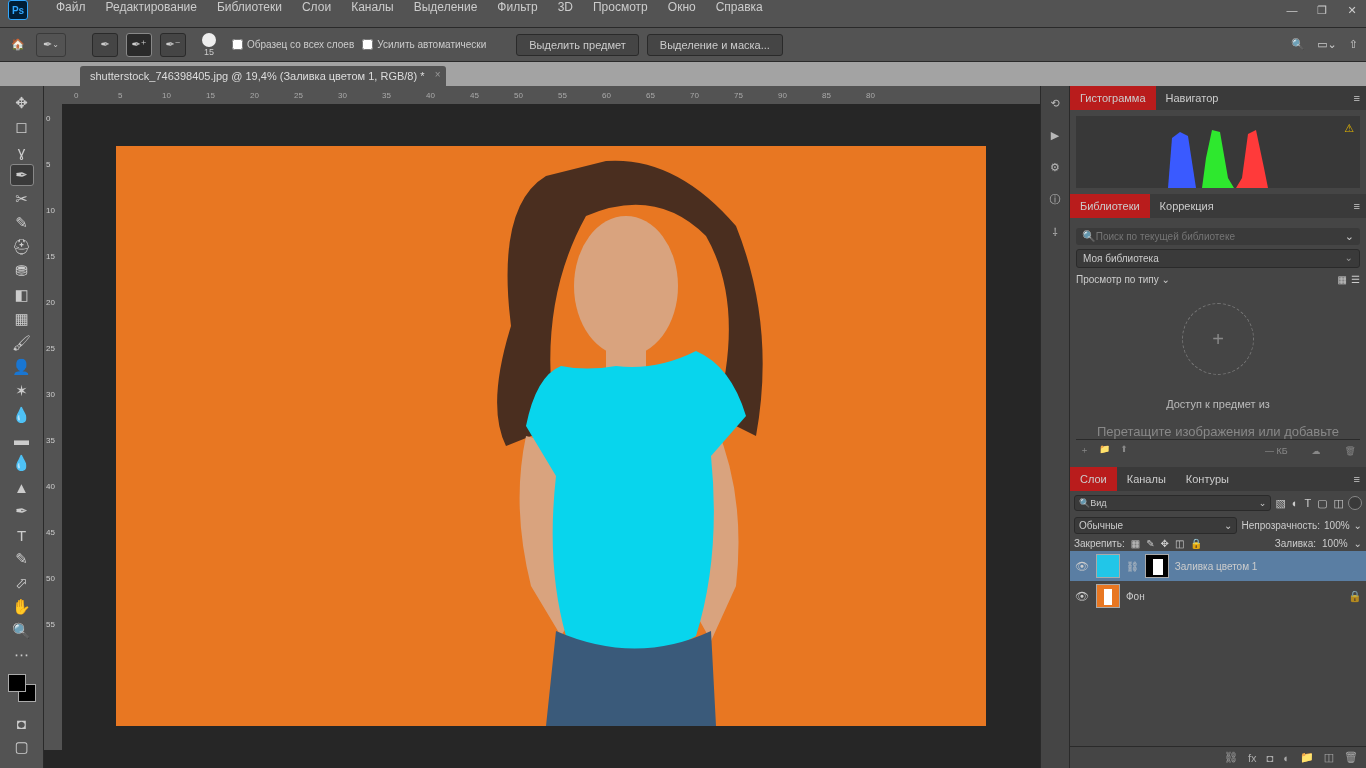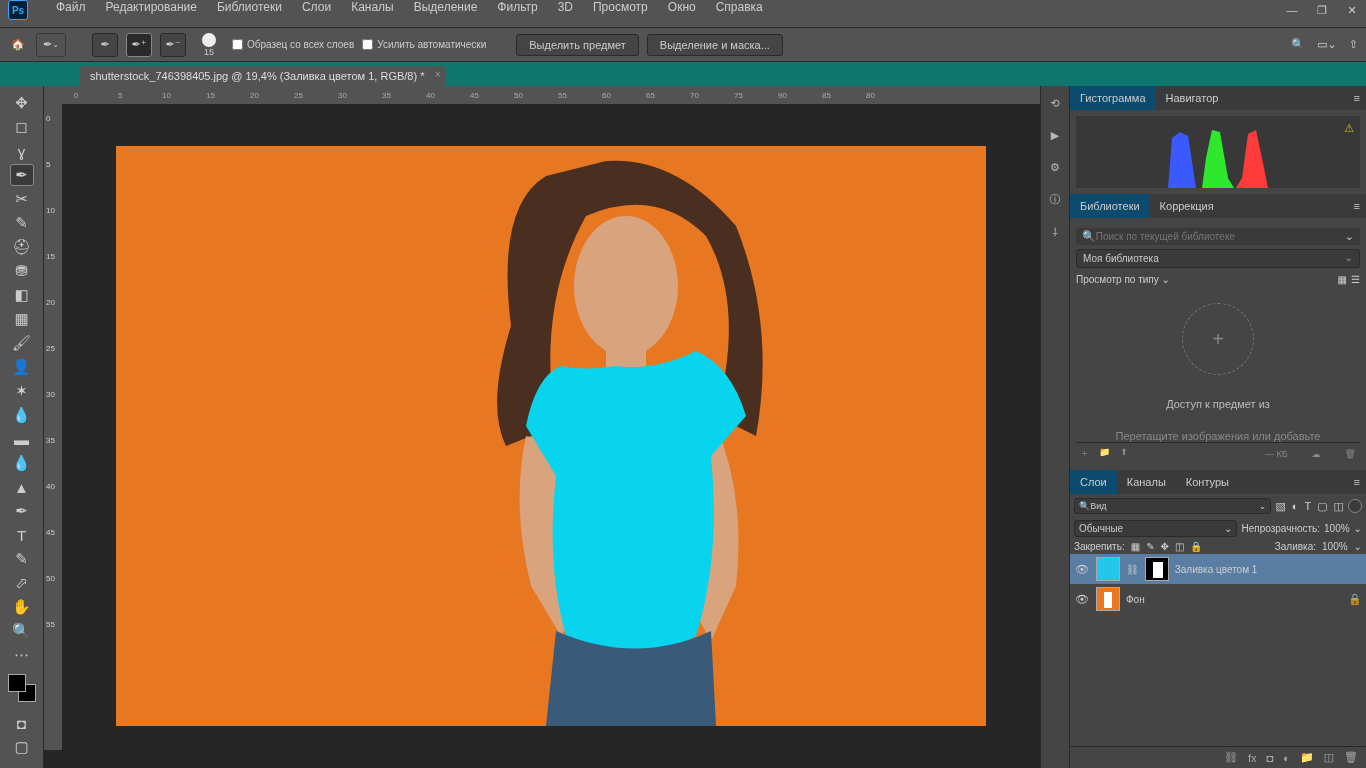--- a/index.html
+++ b/index.html
@@ -19,21 +19,21 @@
 .opt-btn { width: 26px; height: 24px; border: 1px solid #2a2a2a; background: #454545; border-radius: 3px; display: flex; align-items: center; justify-content: center; cursor: pointer; }
 .opt-btn.active { background: #2a2a2a; border-color: #888; }
 .brush-size { display: flex; flex-direction: column; align-items: center; margin: 0 8px; }
 .brush-dot { width: 14px; height: 14px; background: #eee; border-radius: 50%; }
 .checkbox-opt { display: flex; align-items: center; gap: 4px; font-size: 10px; }
 .checkbox-opt input { width: 11px; height: 11px; }
 .big-btn { padding: 4px 12px; background: #454545; border: 1px solid #2a2a2a; border-radius: 3px; cursor: pointer; font-size: 11px; }
 .right-opts { margin-left: auto; display: flex; gap: 12px; align-items: center; }
 
 
-.doctab-bar { height: 24px; background: #0f766e; display: flex; align-items: flex-end; padding-left: 80px; }
+.doctab-bar { height: 24px; background: #a3a3a3; display: flex; align-items: flex-end; padding-left: 80px; }
 .doctab { background: #535353; padding: 4px 22px 4px 10px; border-radius: 3px 3px 0 0; font-size: 11px; color: #ddd; position: relative; }
 .doctab .close { position: absolute; right: 6px; top: 3px; font-size: 10px; color: #999; cursor: pointer; }
 
 
 .workspace { display: flex; height: calc(768px - 28px - 34px - 24px); }
 
 
 .tools { width: 44px; background: #535353; border-right: 1px solid #2a2a2a; display: flex; flex-direction: column; align-items: center; padding-top: 6px; gap: 2px; }
 .tool { width: 24px; height: 22px; display: flex; align-items: center; justify-content: center; cursor: pointer; border-radius: 3px; font-size: 15px; }
 .tool.active { background: #3a3a3a; border: 1px solid #888; }
@@ -53,36 +53,36 @@
 .statusbar { height: 20px; background: #535353; border-top: 1px solid #2a2a2a; display: flex; align-items: center; padding: 0 8px; font-size: 10px; gap: 24px; }
 
 
 .ministrip { width: 30px; background: #454545; border-left: 1px solid #2a2a2a; border-right: 1px solid #2a2a2a; display: flex; flex-direction: column; align-items: center; padding-top: 8px; gap: 14px; }
 .mini-icn { width: 18px; height: 18px; cursor: pointer; opacity: 0.85; display:flex; align-items:center; justify-content:center; }
 
 
 .panels { width: 296px; background: #454545; display: flex; flex-direction: column; }
 .panel-tabs { display: flex; background: #3a3a3a; height: 24px; align-items: center; }
 .ptab { padding: 0 10px; height: 100%; display: flex; align-items: center; font-size: 11px; cursor: pointer; }
-.ptab.active { background: #0c4a6e; }
+.ptab.active { background: #b91c1c; }
 .panel-body { background: #454545; padding: 6px; }
 .histogram { height: 72px; background: #383838; position: relative; display: flex; align-items: flex-end; justify-content: center; gap: 2px; }
 .histo-bar { width: 32px; }
 .warn-icn { position:absolute; right:6px; top:6px; color:#e6b800; }
 
 .lib-search { display: flex; align-items: center; background: #3a3a3a; border-radius: 3px; padding: 2px 6px; margin: 4px 0; }
 .lib-search input { background: transparent; border: none; color: #999; flex: 1; font-size: 10px; outline: none; }
 .lib-select { background: #3a3a3a; border: 1px solid #2a2a2a; border-radius: 3px; padding: 3px 6px; width: 100%; color: #ccc; font-size: 10px; margin-bottom: 4px; position: relative; }
 .lib-select::after { content: "⌄"; position: absolute; right: 6px; top: 2px; color: #999; }
 .lib-row { display: flex; align-items: center; justify-content: space-between; padding: 2px 0; font-size: 10px; }
 .lib-view { display: flex; gap: 4px; }
 .lib-drop { height: 110px; display: flex; flex-direction: column; align-items: center; justify-content: center; color: #aaa; }
 .lib-circle { width: 72px; height: 72px; border: 1px dashed #777; border-radius: 50%; display: flex; align-items: center; justify-content: center; font-size: 20px; color: #888; margin-bottom: 6px; }
 .lib-text { text-align: center; font-size: 11px; color: #bbb; line-height: 1.4; }
-.lib-hint { font-size: 11px; color: #888; margin-top: 18px; }
+.lib-hint { font-size: 13px; color: #888; margin-top: 12px; }
 .lib-footer { display: flex; align-items: center; justify-content: space-between; padding: 4px; border-top: 1px solid #2a2a2a; font-size: 9px; color: #888; }
 .lib-footer .icns { display: flex; gap: 10px; }
 
 .layers-head { display: flex; align-items: center; gap: 4px; padding: 4px; }
 .layers-search { flex: 1; background: #3a3a3a; border: 1px solid #2a2a2a; border-radius: 3px; padding: 2px 4px; display: flex; align-items: center; }
 .layers-search span { font-size: 9px; }
 .layers-icns { display: flex; gap: 6px; }
 .layers-mode { display: flex; align-items: center; gap: 4px; padding: 2px 4px; font-size: 10px; }
 .layers-mode .dd { flex: 1; background: #3a3a3a; border: 1px solid #2a2a2a; padding: 2px 4px; border-radius: 3px; position: relative; }
 .layers-mode .dd::after { content: "⌄"; position: absolute; right: 4px; }

